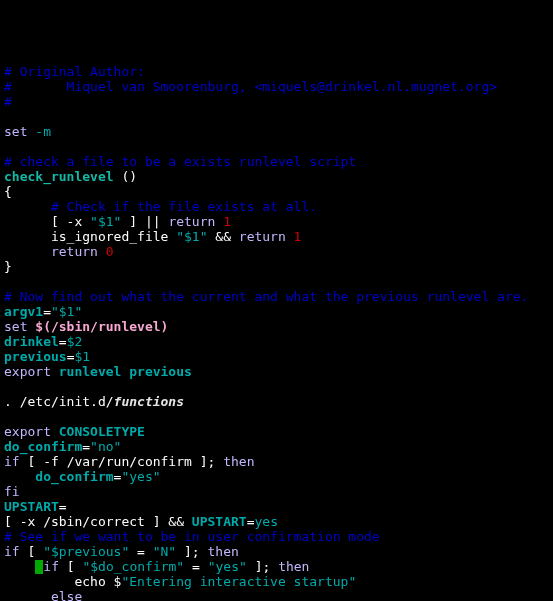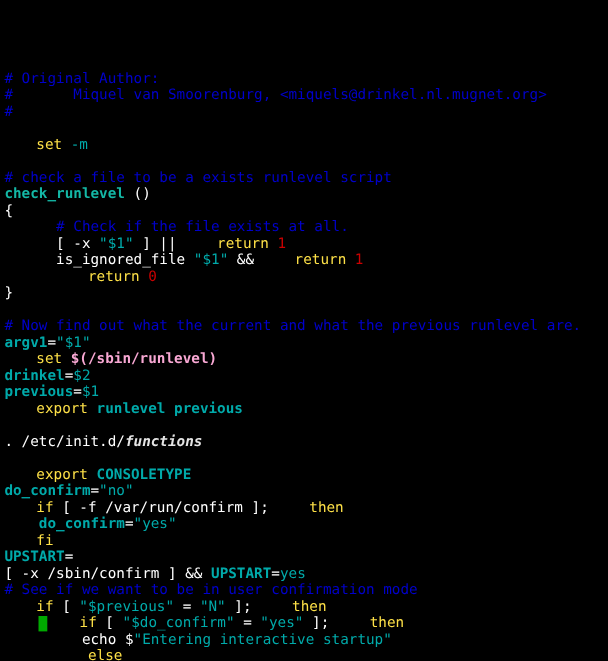--- a/index.html
+++ b/index.html
@@ -10,21 +10,21 @@
     font-size: 13px;
     line-height: 15px;
     color: #ffffff;
     width: 553px;
     height: 601px;
     box-sizing: border-box;
     overflow: hidden;
     white-space: pre;
   }
   .c-comment { color: #0000cc; text-align: right; }
-  .c-magenta { color: #fde047; margin-left: 29px; }
+  .c-magenta { color: #c4b5fd; }
   .c-cyan    { color: #00aaaa; }
   .c-white   { color: #ffffff; }
   .c-yellow  { color: #14b8a6; }
   .c-red     { color: #cc0000; }
   .c-brightcyan { color: #e5e5e5; font-style: italic; }
   .c-orange  { color: #f9a8d4; font-weight: bold; }
   .bold { font-weight: bold; }
   .cursor {
     display: inline-block;
     width: 8px;
@@ -61,21 +61,21 @@
 <span class="c-magenta">export</span><span class="c-cyan bold"> runlevel previous</span>
 
 <span class="c-white">. /etc/init.d/</span><span class="c-brightcyan bold">functions</span>
 
 <span class="c-magenta">export</span><span class="c-cyan bold"> CONSOLETYPE</span>
 <span class="c-cyan bold">do_confirm</span><span class="c-white">=</span><span class="c-cyan">"no"</span>
 <span class="c-magenta">if</span><span class="c-white"> [ -f </span><span class="c-white">/var/run/confirm</span><span class="c-white"> ]; </span><span class="c-magenta">then</span>
 <span class="c-cyan bold">    do_confirm</span><span class="c-white">=</span><span class="c-cyan">"yes"</span>
 <span class="c-magenta">fi</span>
 <span class="c-cyan bold">UPSTART</span><span class="c-white">=</span>
-<span class="c-white">[ -x </span><span class="c-white">/sbin/confirm</span><span class="c-white"> ] &amp;&amp; </span><span class="c-cyan bold">UPSTART</span><span class="c-white">=</span><span class="c-cyan">yes</span>
+<span class="c-white">[ -x </span><span class="c-white">/sbin/correct</span><span class="c-white"> ] &amp;&amp; </span><span class="c-cyan bold">UPSTART</span><span class="c-white">=</span><span class="c-cyan">yes</span>
 <span class="c-comment"># See if we want to be in user confirmation mode</span>
 <span class="c-magenta">if</span><span class="c-white"> [ </span><span class="c-cyan">"$previous"</span><span class="c-white"> = </span><span class="c-cyan">"N"</span><span class="c-white"> ]; </span><span class="c-magenta">then</span>
 <span class="c-white">    </span><span class="cursor"></span><span class="c-magenta">if</span><span class="c-white"> [ </span><span class="c-cyan">"$do_confirm"</span><span class="c-white"> = </span><span class="c-cyan">"yes"</span><span class="c-white"> ]; </span><span class="c-magenta">then</span>
 <span class="c-white">         echo $</span><span class="c-cyan">"Entering interactive startup"</span>
 <span class="c-white">      </span><span class="c-magenta">else</span>
 
 
 </div>
 
 

